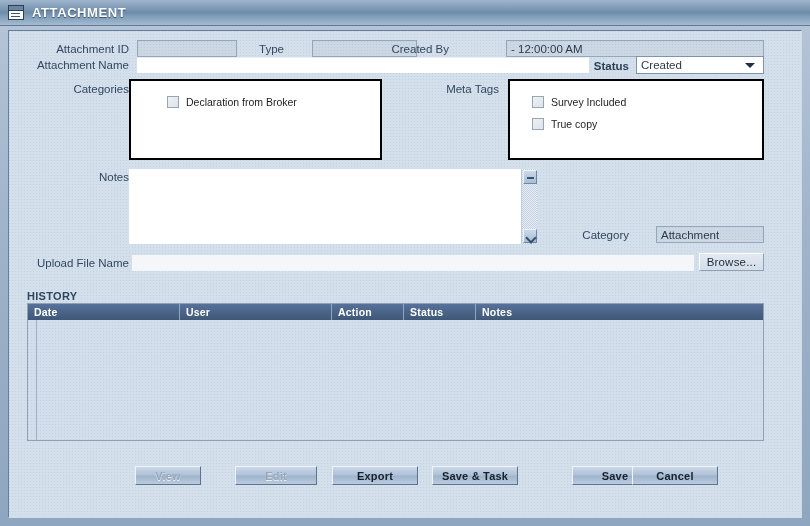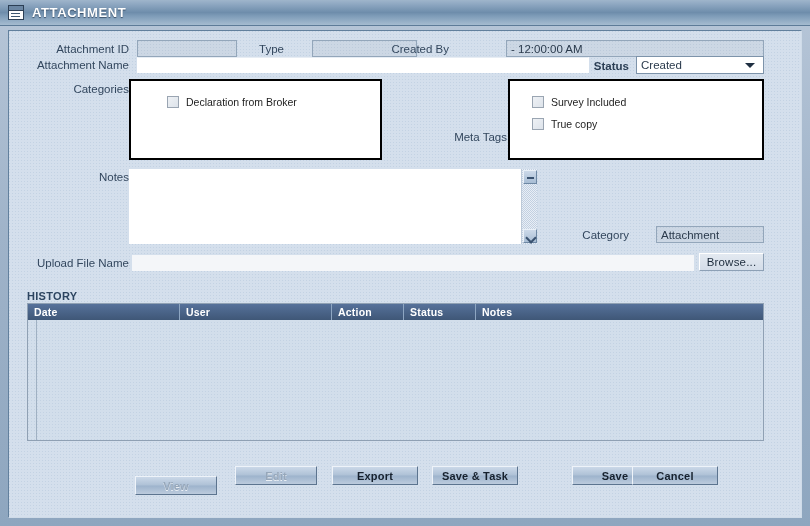--- a/index.html
+++ b/index.html
@@ -335,21 +335,21 @@
     </div>
 
     <div class="lbl right" style="left:20px; top:52px; width:100px;">Categories</div>
     <div class="groupbox" style="left:120px; top:48px; width:253px; height:81px;padding-left:36px;">
       <div class="chk-row">
         <span class="chk"></span>
         <span>Declaration from Broker</span>
       </div>
     </div>
 
-    <div class="lbl right" style="left:400px; top:52px; width:98px;margin-top:48px;">Meta Tags</div>
+    <div class="lbl right" style="left:392px; top:52px; width:98px;">Meta Tags</div>
     <div class="groupbox" style="left:499px; top:48px; width:256px; height:81px;">
       <div class="chk-row">
         <span class="chk"></span>
         <span>Survey Included</span>
       </div>
       <div class="chk-row">
         <span class="chk"></span>
         <span>True copy</span>
       </div>
     </div>
@@ -375,21 +375,21 @@
         <div class="th" style="width:152px;">Date</div>
         <div class="th" style="width:152px;">User</div>
         <div class="th" style="width:72px;">Action</div>
         <div class="th" style="width:72px;">Status</div>
         <div class="th" style="flex:1 1 auto; border-right:none;">Notes</div>
       </div>
       <div class="table-body"></div>
       <div class="vline" style="left:8px; top:16px; height:121px;"></div>
     </div>
 
-    <div class="btn disabled" style="left:126px; top:445px; width:82px;text-align:center;">View</div>
+    <div class="btn disabled" style="left:126px; top:435px; width:66px;text-align:center;">View</div>
     <div class="btn disabled" style="left:226px; top:435px; width:82px;">Edit</div>
     <div class="btn" style="left:323px; top:435px; width:86px;">Export</div>
     <div class="btn" style="left:423px; top:435px; width:86px;">Save &amp; Task</div>
     <div class="btn" style="left:523px; top:435px; width:86px;margin-left:40px;">Save</div>
     <div class="btn" style="left:623px; top:435px; width:86px;">Cancel</div>
 
   </div>
 </div>
 
 </body></html>

